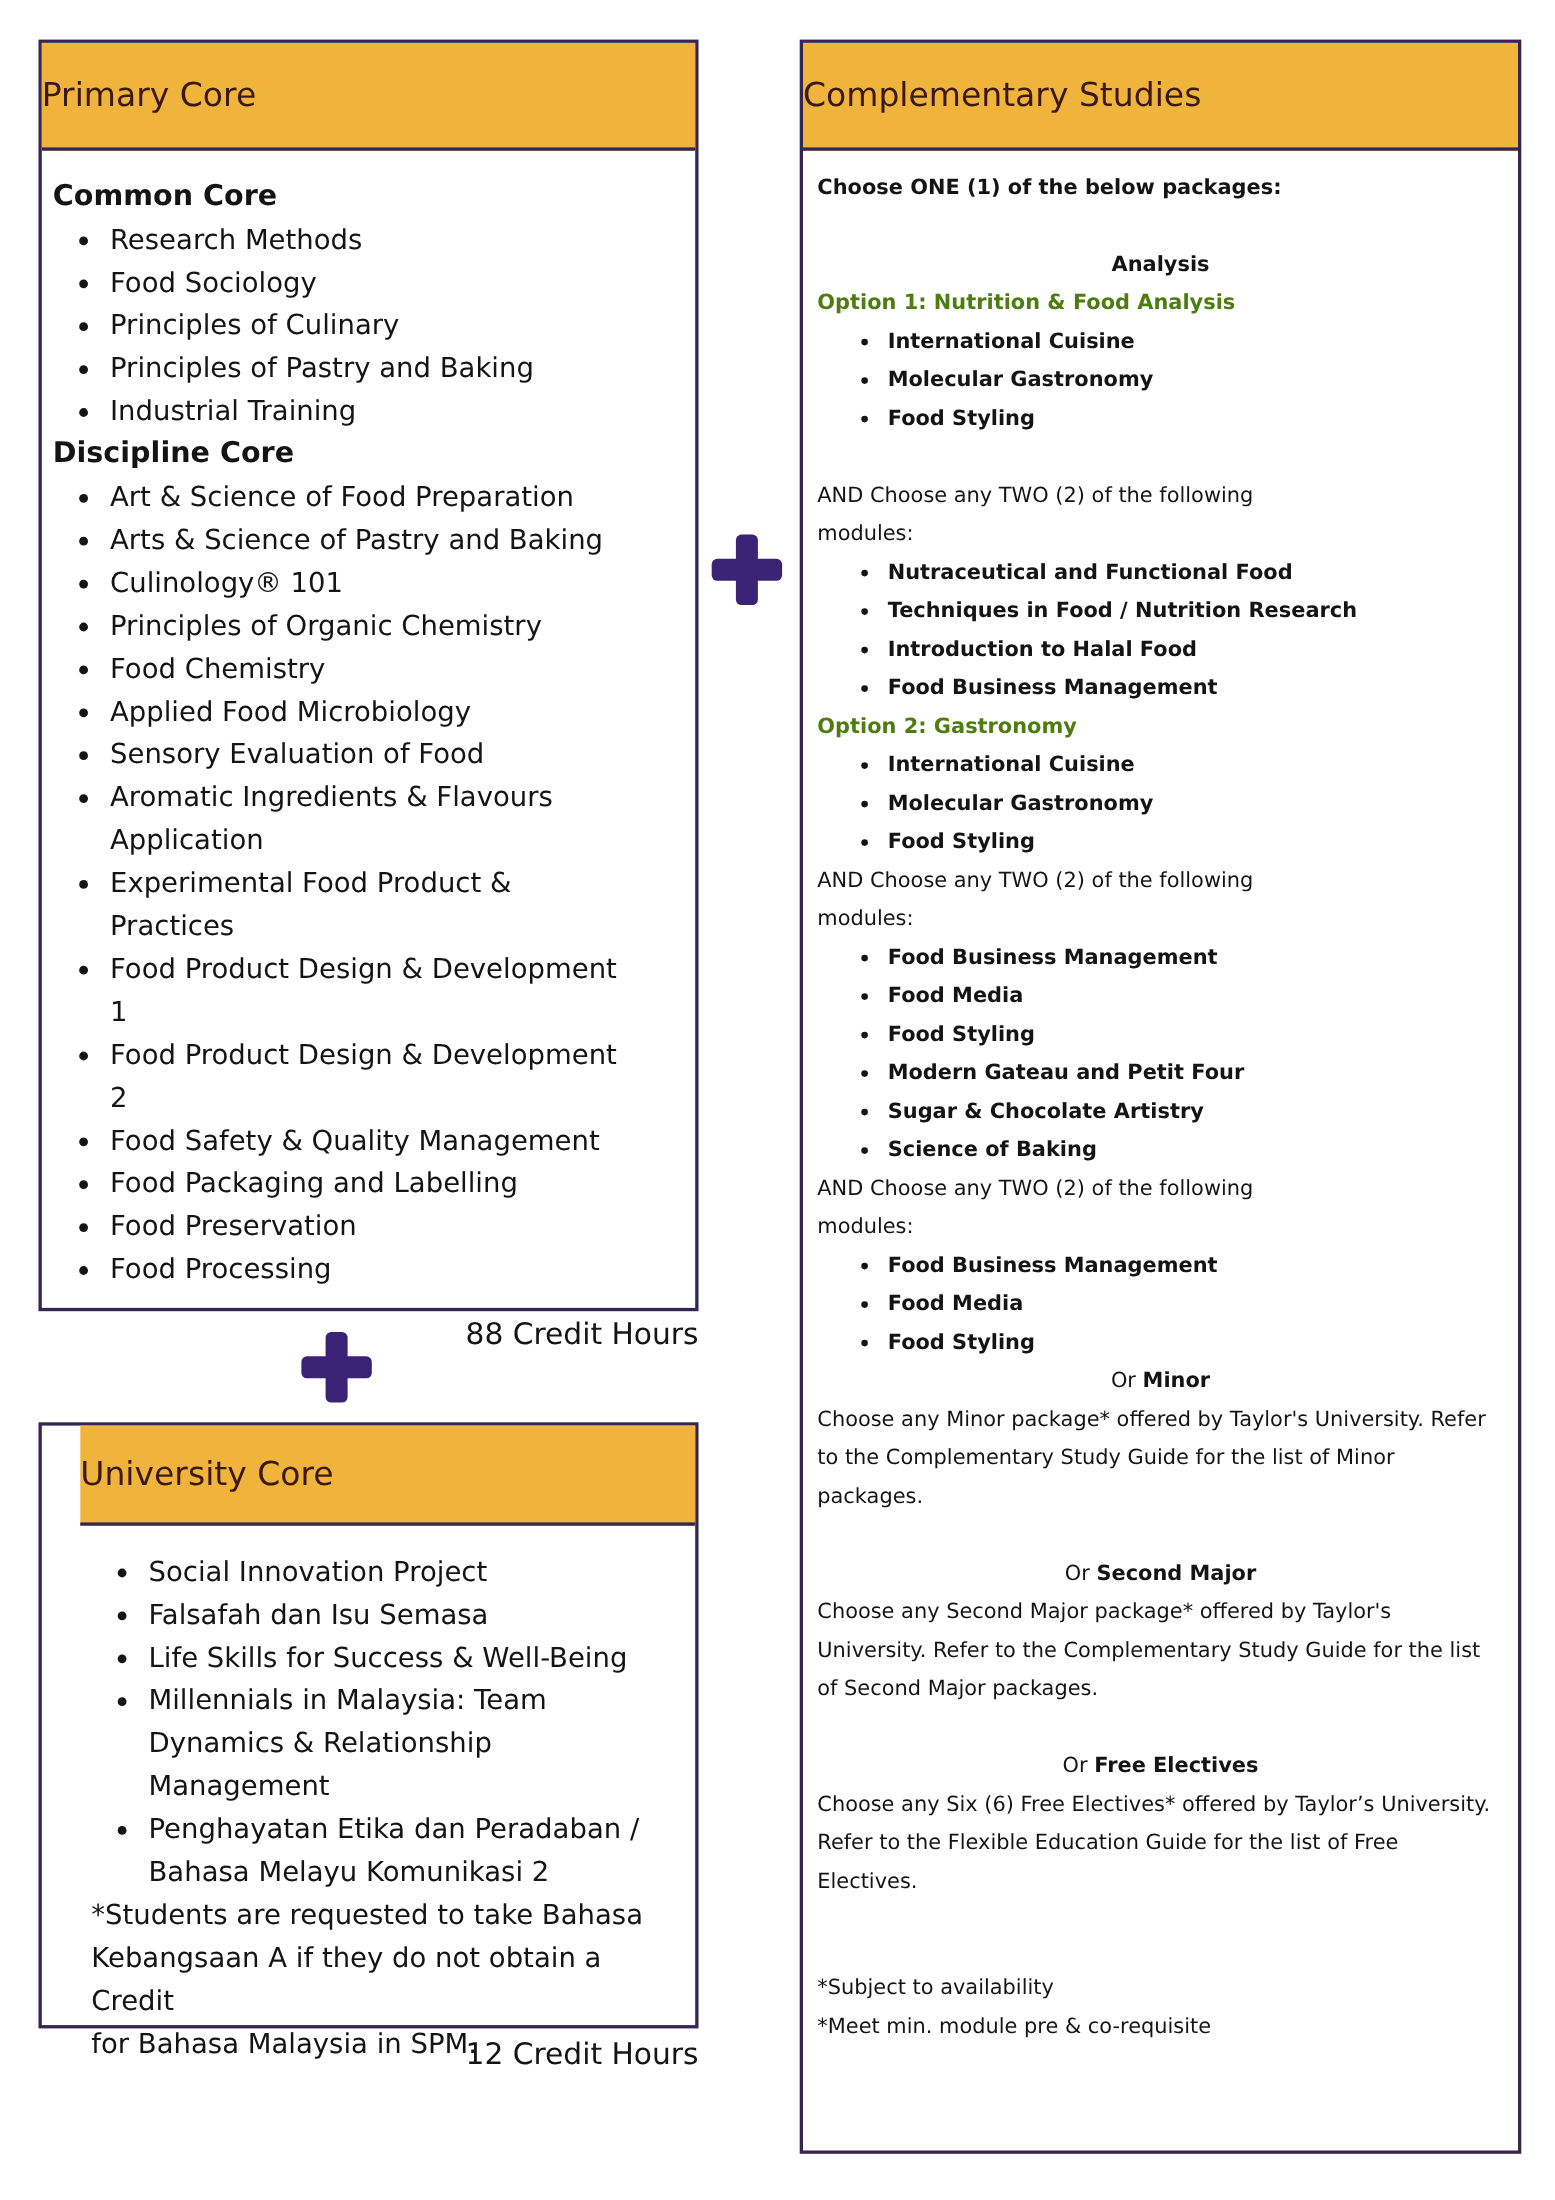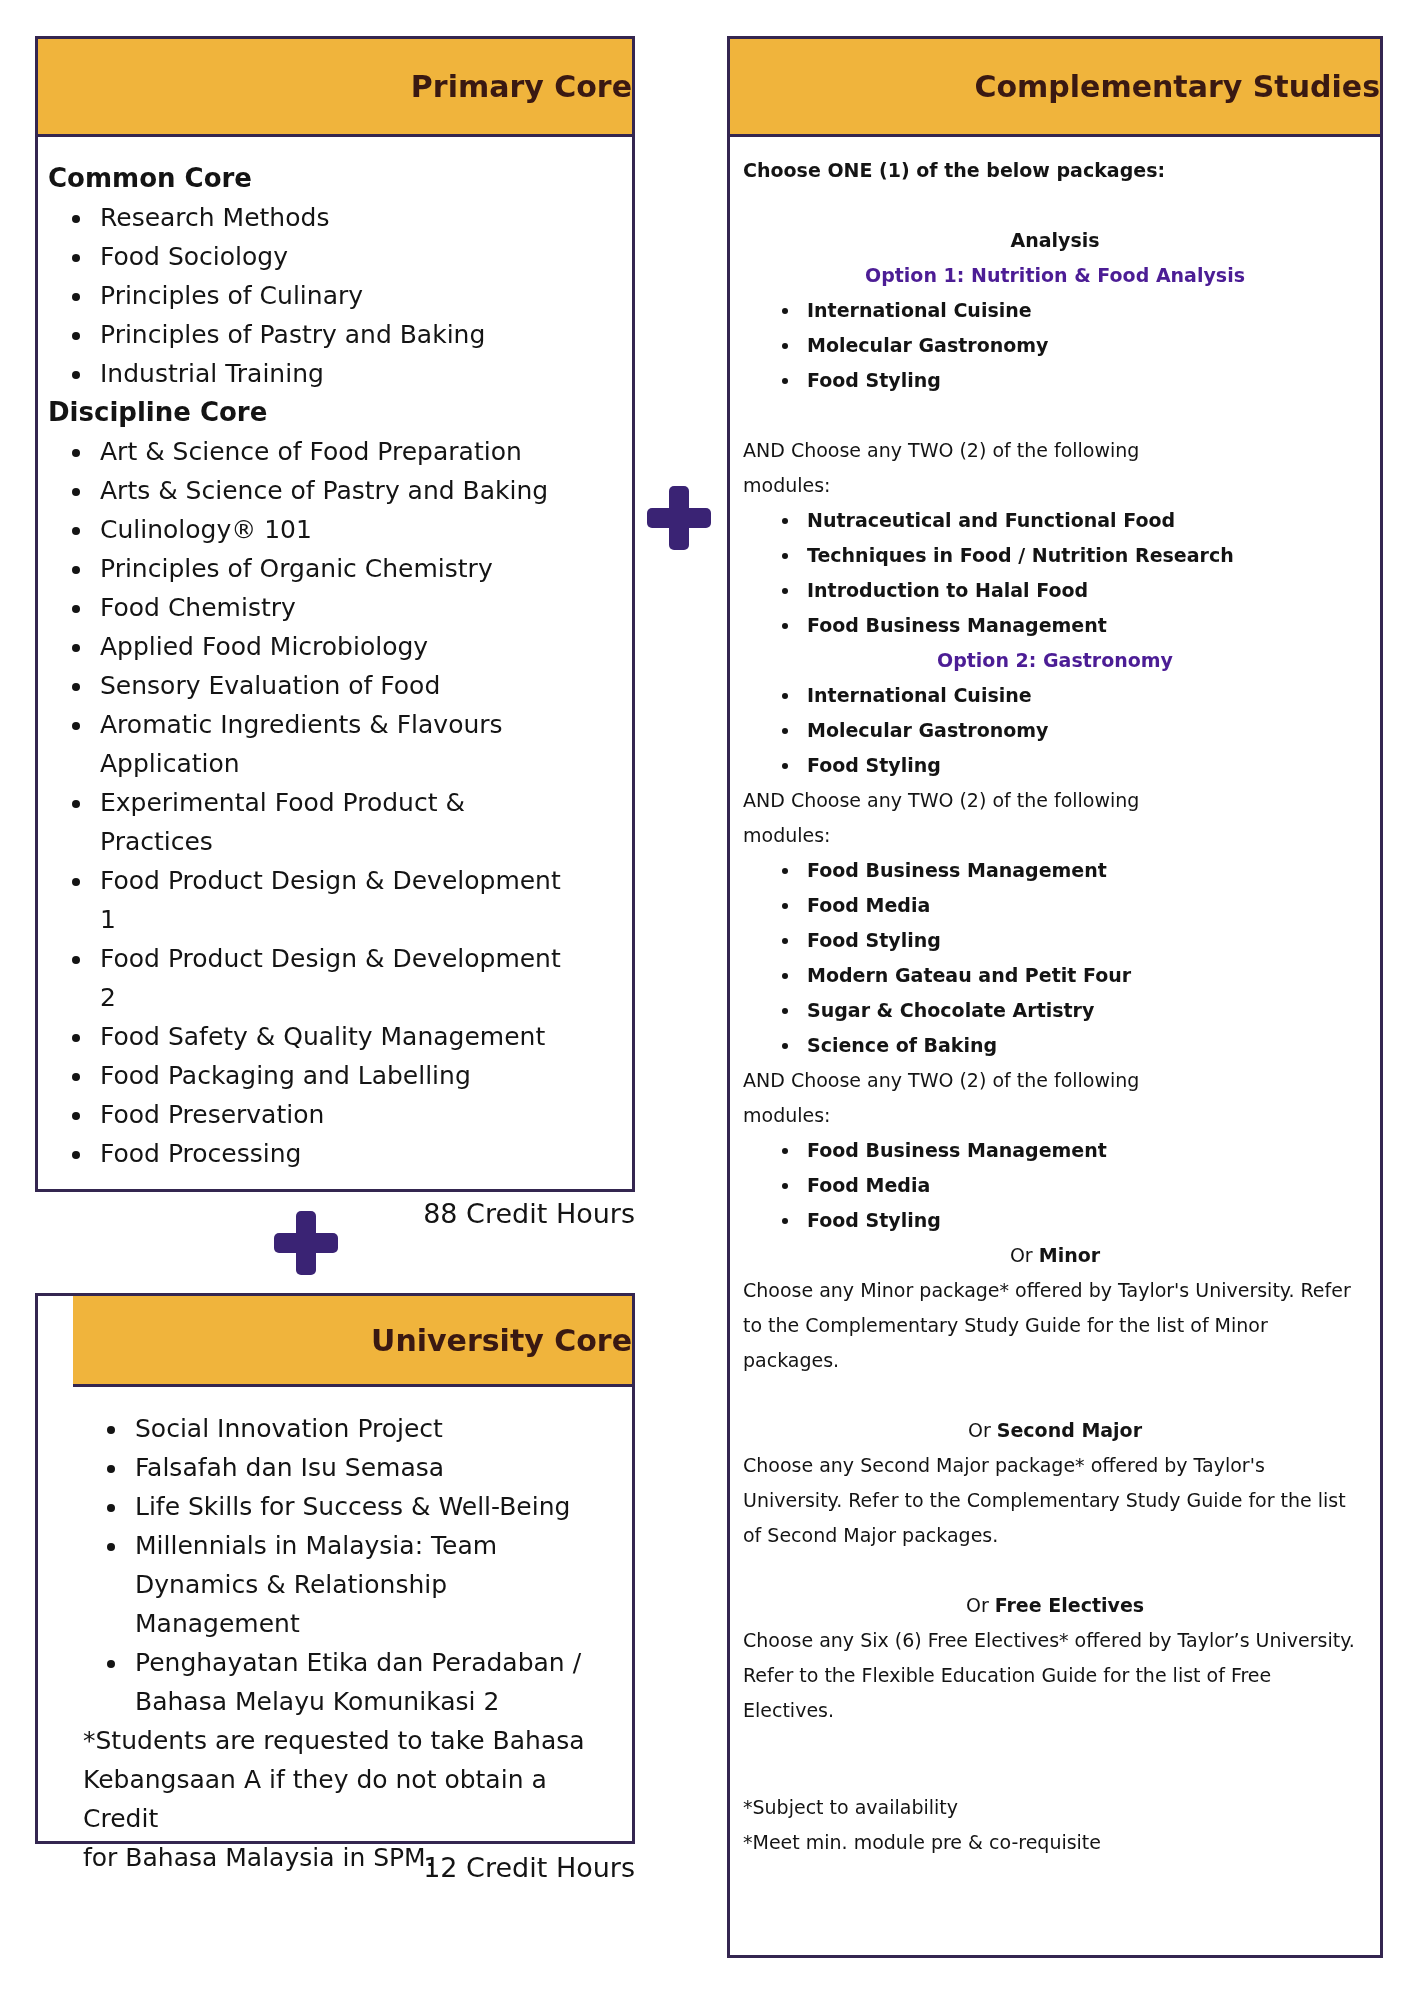--- a/index.html
+++ b/index.html
@@ -9,41 +9,41 @@
     color:#141414;
   }
   .canvas{position:absolute;inset:0;}
 
   .box{
     position:absolute;background:#ffffff;
     border:3px solid #342650;box-sizing:border-box;
   }
   .box-header{
     background:#F0B43C;border-bottom:3px solid #342650;
-    display:flex;align-items:center;justify-content:flex-end;
-    font-weight:bold;font-size:30px;color:#3A1912;
+    display:flex;align-items:center;justify-content:flex-start;
+    font-weight:normal;font-size:30px;color:#3A1912;
   }
   #primary-box{left:35px;top:36px;width:600px;height:1156px;}
   #primary-box .box-header{height:95px;}
   #university-box{left:35px;top:1293px;width:600px;height:551px;padding-left:35px;}
   #university-box .box-header{height:88px;}
   #comp-box{left:727px;top:36px;width:656px;height:1922px;}
   #comp-box .box-header{height:95px;}
 
   .box-body{font-size:25px;line-height:39px;padding:22px 12px 10px 10px;}
   .subhead{font-weight:bold;font-size:26px;}
   ul{margin:0;padding:0 0 0 46px;list-style:disc;}
   li{white-space:pre-line;padding-left:6px;}
   .footnote{margin:0;white-space:pre-line;}
 
   .comp-body{font-size:19px;line-height:35px;padding:16px 13px 10px 13px;}
   .comp-body ul{padding-left:58px;font-weight:bold;}
   .intro{font-weight:bold;}
   .center-bold{text-align:center;font-weight:bold;}
-  .option-heading{text-align:center;font-weight:bold;color:#4c1d95;}
+  .option-heading{font-weight:bold;color:#4d7c0f;}
   .and-heading{font-weight:normal;white-space:pre-line;}
   .or-line{text-align:center;}
   .or-line b{font-weight:bold;}
   .para{margin:0;white-space:pre-line;}
   .sp{height:35px;}
   .sp-lg{height:62px;}
 
   .credit{
     position:absolute;left:35px;width:600px;text-align:right;
     font-size:27px;color:#141414;

